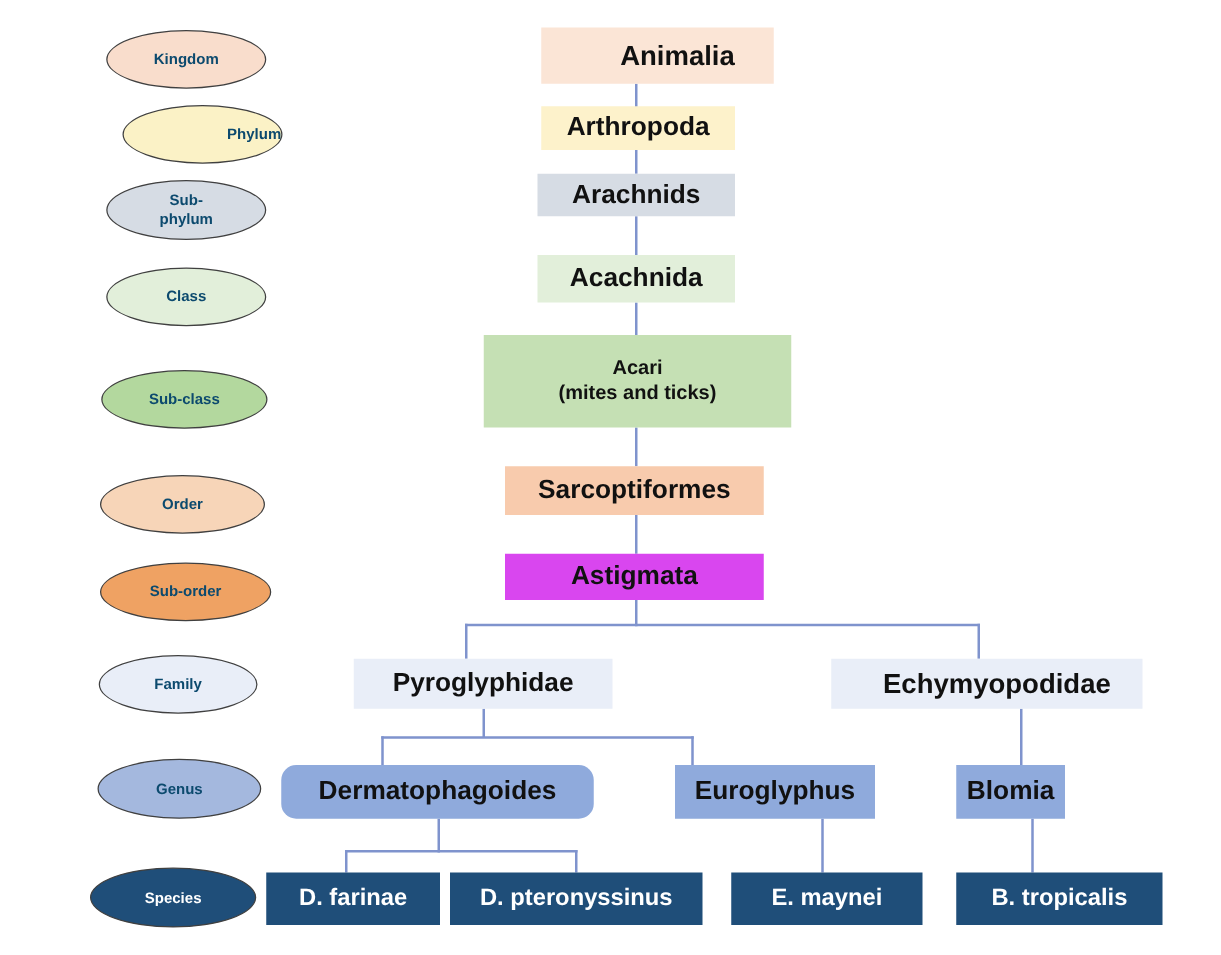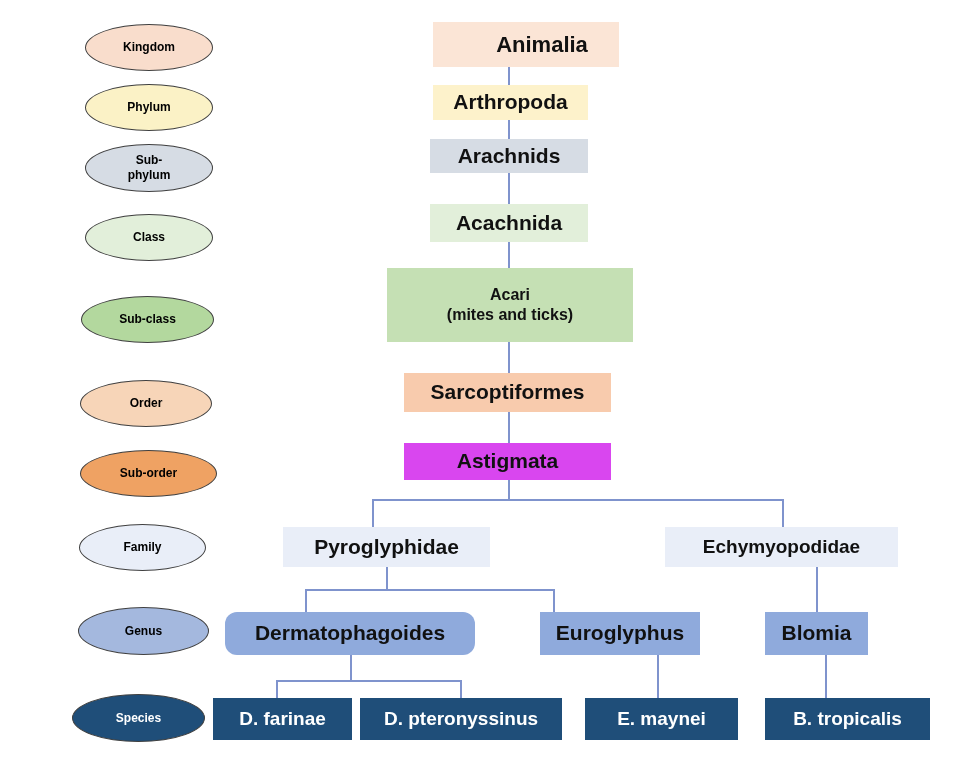--- a/index.html
+++ b/index.html
@@ -3,21 +3,21 @@
 <meta charset="utf-8">
 <style>
   html,body{margin:0;padding:0;background:#ffffff;}
   .stage{
     position:relative;width:977px;height:764px;background:#ffffff;overflow:hidden;
     font-family:"Liberation Sans","DejaVu Sans",sans-serif;
   }
   .ellipse{
     position:absolute;border-radius:50%;border:1.5px solid #404040;
     display:flex;align-items:center;justify-content:center;text-align:center;
-    font-weight:bold;font-size:12px;color:#000000;line-height:1.25;
+    font-weight:bold;font-size:12px;color:#0c4a6e;line-height:1.25;
   }
   .ellipse.white-text{color:#ffffff;}
   .node{
     position:absolute;display:flex;flex-direction:column;align-items:center;justify-content:center;
     text-align:center;font-weight:bold;font-size:20px;color:#111;line-height:1.25;
   }
   .node.white-text{color:#ffffff;font-size:19px;}
   .vline{position:absolute;width:2px;background:#7f93cd;}
   .hline{position:absolute;height:2px;background:#7f93cd;}
   .wrap-narrow{display:inline-block;max-width:52px;}
@@ -43,21 +43,21 @@
   .b-genus{background:#8faadc;}
 </style>
 </head>
 <body>
 
 <div class="stage">
 
   <div class="ellipse f-kingdom" style="left:85px;top:24px;width:126px;height:45px;">
       <span>Kingdom</span>
     </div>
-  <div class="ellipse f-phylum" style="left:85px;top:84px;width:126px;height:45px;">
+  <div class="ellipse f-phylum" style="left:98px;top:84px;width:126px;height:45px;justify-content:flex-end;">
       <span>Phylum</span>
     </div>
   <div class="ellipse f-subphylum" style="left:85px;top:144px;width:126px;height:46px;">
       <span class="wrap-narrow">Sub-phylum</span>
     </div>
   <div class="ellipse f-class" style="left:85px;top:214px;width:126px;height:45px;">
       <span>Class</span>
     </div>
   <div class="ellipse f-subclass" style="left:81px;top:296px;width:131px;height:45px;justify-content:center;">
       <span>Sub-class</span>
@@ -125,31 +125,31 @@
   <div class="node b-order" style="left:404px;top:373px;width:207px;height:39px;font-size:21px;">
       <span>Sarcoptiformes</span>
     </div>
   <div class="node b-suborder" style="left:404px;top:443px;width:207px;height:37px;font-size:21px;">
       <span>Astigmata</span>
     </div>
 
   <div class="node b-family" style="left:283px;top:527px;width:207px;height:40px;font-size:21px;">
       <span>Pyroglyphidae</span>
     </div>
-  <div class="node b-family" style="left:665px;top:527px;width:233px;height:40px;font-size:19px;">
+  <div class="node b-family" style="left:665px;top:527px;width:233px;height:40px;font-size:22px;padding-left:16px;">
       <span>Echymyopodidae</span>
     </div>
 
   <div class="node b-genus" style="left:225px;top:612px;width:250px;height:43px;font-size:21px;border-radius:12px;">
       <span>Dermatophagoides</span>
     </div>
   <div class="node b-genus" style="left:540px;top:612px;width:160px;height:43px;font-size:21px;">
       <span>Euroglyphus</span>
     </div>
-  <div class="node b-genus" style="left:765px;top:612px;width:103px;height:43px;font-size:21px;">
+  <div class="node b-genus" style="left:765px;top:612px;width:87px;height:43px;font-size:21px;">
       <span>Blomia</span>
     </div>
 
   <div class="node f-species white-text" style="left:213px;top:698px;width:139px;height:42px;">
       <span>D. farinae</span>
     </div>
   <div class="node f-species white-text" style="left:360px;top:698px;width:202px;height:42px;">
       <span>D. pteronyssinus</span>
     </div>
   <div class="node f-species white-text" style="left:585px;top:698px;width:153px;height:42px;">

